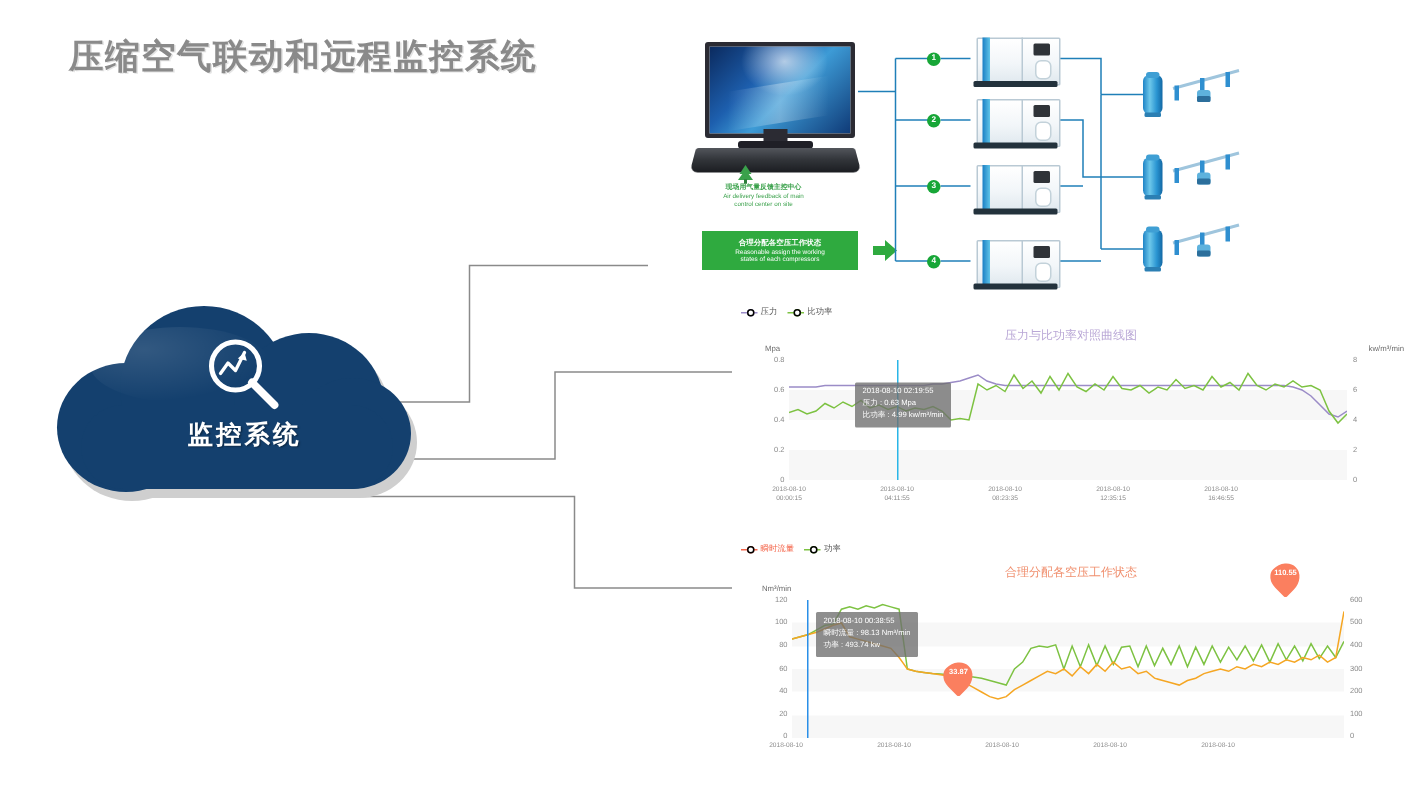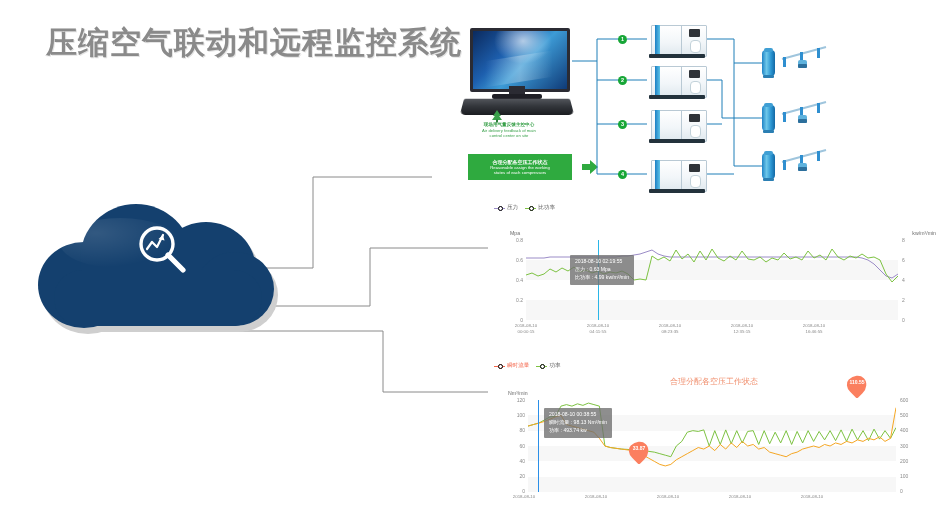--- a/index.html
+++ b/index.html
@@ -7,21 +7,21 @@
     width:945px;height:529px;
     background:#ffffff;
     font-family:"Liberation Sans","DejaVu Sans",sans-serif;
     overflow:hidden;position:relative;
   }
   .stage{position:absolute;left:0;top:0;width:945px;height:529px;}
 
   
   .page-title{
     position:absolute;left:46px;top:22px;
-    font-size:31px;font-weight:bold;color:#8a8a8a;
+    font-size:23px;font-weight:bold;color:#8a8a8a;
     letter-spacing:1px;
     text-shadow:1px 1px 0 #e4e4e4;
     white-space:nowrap;
   }
 
   
   .cloud-wrap{position:absolute;left:38px;top:196px;width:250px;height:135px;}
   .cloud-shadow{position:absolute;left:4px;top:6px;width:250px;height:132px;}
   .cloud-shadow .lobe{background:#cfcfcf;}
   .cloud-body{position:absolute;left:0;top:0;width:250px;height:132px;}
@@ -140,20 +140,21 @@
       <div class="lobe c-l3"></div>
         <div class="lobe c-l4"></div>
       <div class="c-base"></div>
       <div class="cloud-gloss"></div>
       <svg class="cloud-icon" viewBox="0 0 58 52">
         <circle cx="24" cy="20" r="16" fill="none" stroke="#ffffff" stroke-width="3.4"></circle>
         <line x1="35" y1="31" x2="50" y2="46" stroke="#ffffff" stroke-width="5.2" stroke-linecap="round"></line>
         <polyline points="14,25 19,18 24,23 30,11" fill="none" stroke="#ffffff" stroke-width="2.2" stroke-linecap="round" stroke-linejoin="round"></polyline>
         <polygon points="30,11 31.5,16.5 25.5,15" fill="#ffffff"></polygon>
       </svg>
+      <div class="cloud-label">监控系统</div>
     </div>
   </div>
 
   <div class="panel-diagram">
 
     <div class="monitor">
       <div class="mon-screen">
           <div class="mon-glow"></div>
           <div class="mon-swoosh"></div>
         </div>
@@ -300,20 +301,21 @@
       </span>
       <span class="lg-item">
         <span class="lg-mark" style="--c: #7dc242; background: none;">
             <span style="position: absolute; left: 0px; top: 2.5px; width: 11px; height: 1px; background: rgb(125, 194, 66);"></span>
             <span style="position: absolute; left: 3.5px; top: 0.8px; width: 3px; height: 3px; border-radius: 50%; background: rgb(255, 255, 255); border: 1px solid rgb(125, 194, 66);"></span>
           </span>
         <span class="lg-text">比功率</span>
       </span>
     </div>
 
+    <div class="chart-title" style="top:14px;color:#b9a7d6;">压力与比功率对照曲线图</div>
 
     <div class="axis-unit" style="left:22px;top:26px;">Mpa</div>
     <div class="axis-unit" style="right:4px;top:26px;">kw/m³/min</div>
 
     <div class="plot-bg" style="left:38px;top:36px;width:372px;height:80px;"></div>
     <div class="plot-band" style="left:38px;top:36px;width:372px;height:20px;"></div>
     <div class="plot-band" style="left:38px;top:76px;width:372px;height:20px;"></div>
 
     <svg style="position:absolute;left:38px;top:36px;width:372px;height:80px;" viewBox="0 0 372 80" preserveAspectRatio="none">
       <polyline id="c1s1" fill="none" stroke="#9b8cc7" stroke-width="1" points="0.00,18.00 6.00,18.00 12.00,18.00 18.00,18.00 24.00,17.00 30.00,17.00 36.00,17.00 42.00,17.00 48.00,17.00 54.00,17.00 60.00,17.00 66.00,17.00 72.00,17.00 78.00,17.00 84.00,17.00 90.00,17.00 96.00,16.00 102.00,16.00 108.00,15.00 114.00,14.00 120.00,12.00 126.00,10.00 132.00,14.00 138.00,16.00 144.00,17.00 150.00,17.00 156.00,17.00 162.00,17.00 168.00,17.00 174.00,17.00 180.00,17.00 186.00,17.00 192.00,17.00 198.00,17.00 204.00,17.00 210.00,17.00 216.00,17.00 222.00,17.00 228.00,17.00 234.00,17.00 240.00,17.00 246.00,17.00 252.00,17.00 258.00,17.00 264.00,17.00 270.00,17.00 276.00,17.00 282.00,17.00 288.00,17.00 294.00,17.00 300.00,17.00 306.00,17.00 312.00,17.00 318.00,17.00 324.00,17.00 330.00,17.00 336.00,18.00 342.00,20.00 348.00,24.00 354.00,30.00 360.00,36.00 366.00,38.00 372.00,34.00"></polyline>

